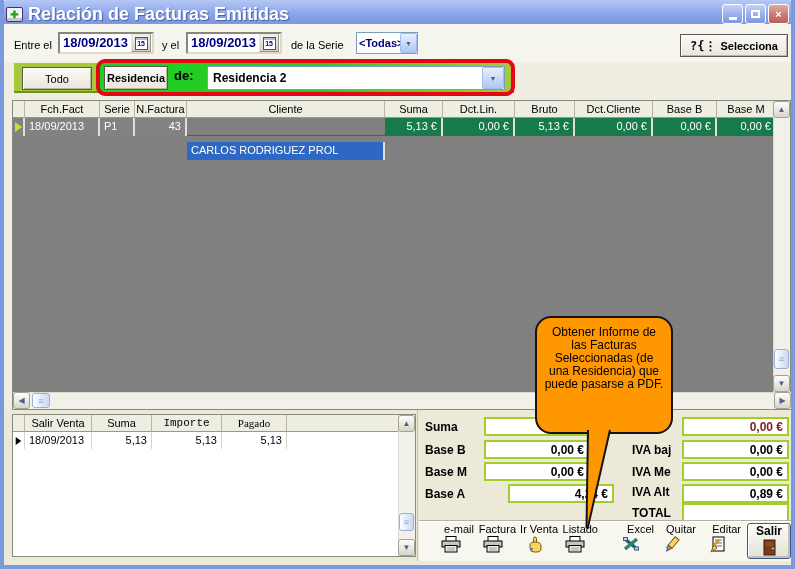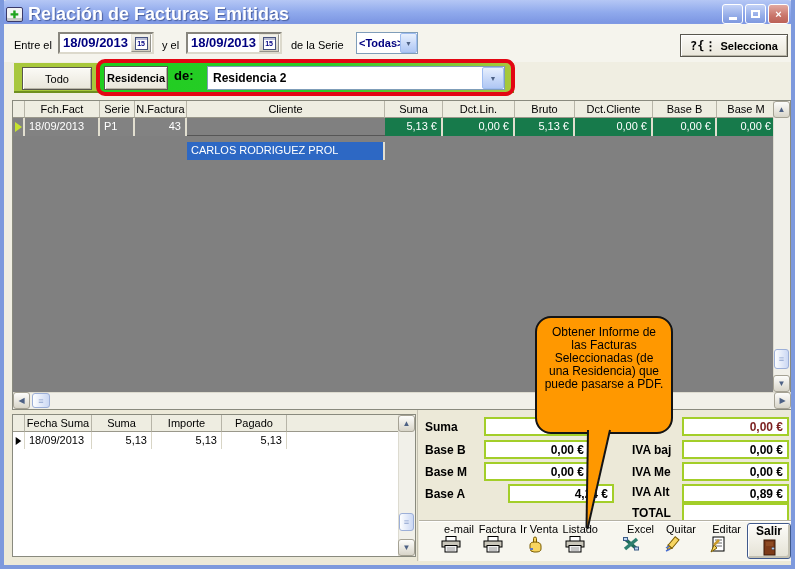--- a/index.html
+++ b/index.html
@@ -196,24 +196,24 @@
     <div class="sb-thumb" style="left:19px; bottom:1px; width:18px; height:15px;"></div>
     <div class="sb-btn" style="left:761px; bottom:0;">▶</div>
   </div>
 
   <div class="fill-bottom"></div>
   <div class="panelborder"></div>
 
   <div class="subgrid">
     <div class="shead">
       <div class="hcell" style="width:12px;"></div>
-      <div class="hcell" style="width:67px;">Fecha Suma</div>
+      <div class="hcell" style="width:67px;">Salir Venta</div>
       <div class="hcell" style="width:60px;">Suma</div>
-      <div class="hcell" style="width:70px;">Importe</div>
-      <div class="hcell" style="width:65px;">Pagado</div>
+      <div class="hcell" style="width:70px;font-family:Liberation Mono, monospace;">Importe</div>
+      <div class="hcell" style="width:65px;font-family:Liberation Serif, serif;">Pagado</div>
       <div class="hcell" style="width:111px; border-right:none;"></div>
     </div>
     <div class="srow">
       <div class="smarker" style="width:12px;">
           <div class="tri black" style="transform:scale(0.8);"></div>
         </div>
       <div class="scell" style="width:67px;">18/09/2013</div>
       <div class="scell num" style="width:60px;">5,13</div>
       <div class="scell num" style="width:70px;">5,13</div>
       <div class="scell num" style="width:65px;">5,13</div>

